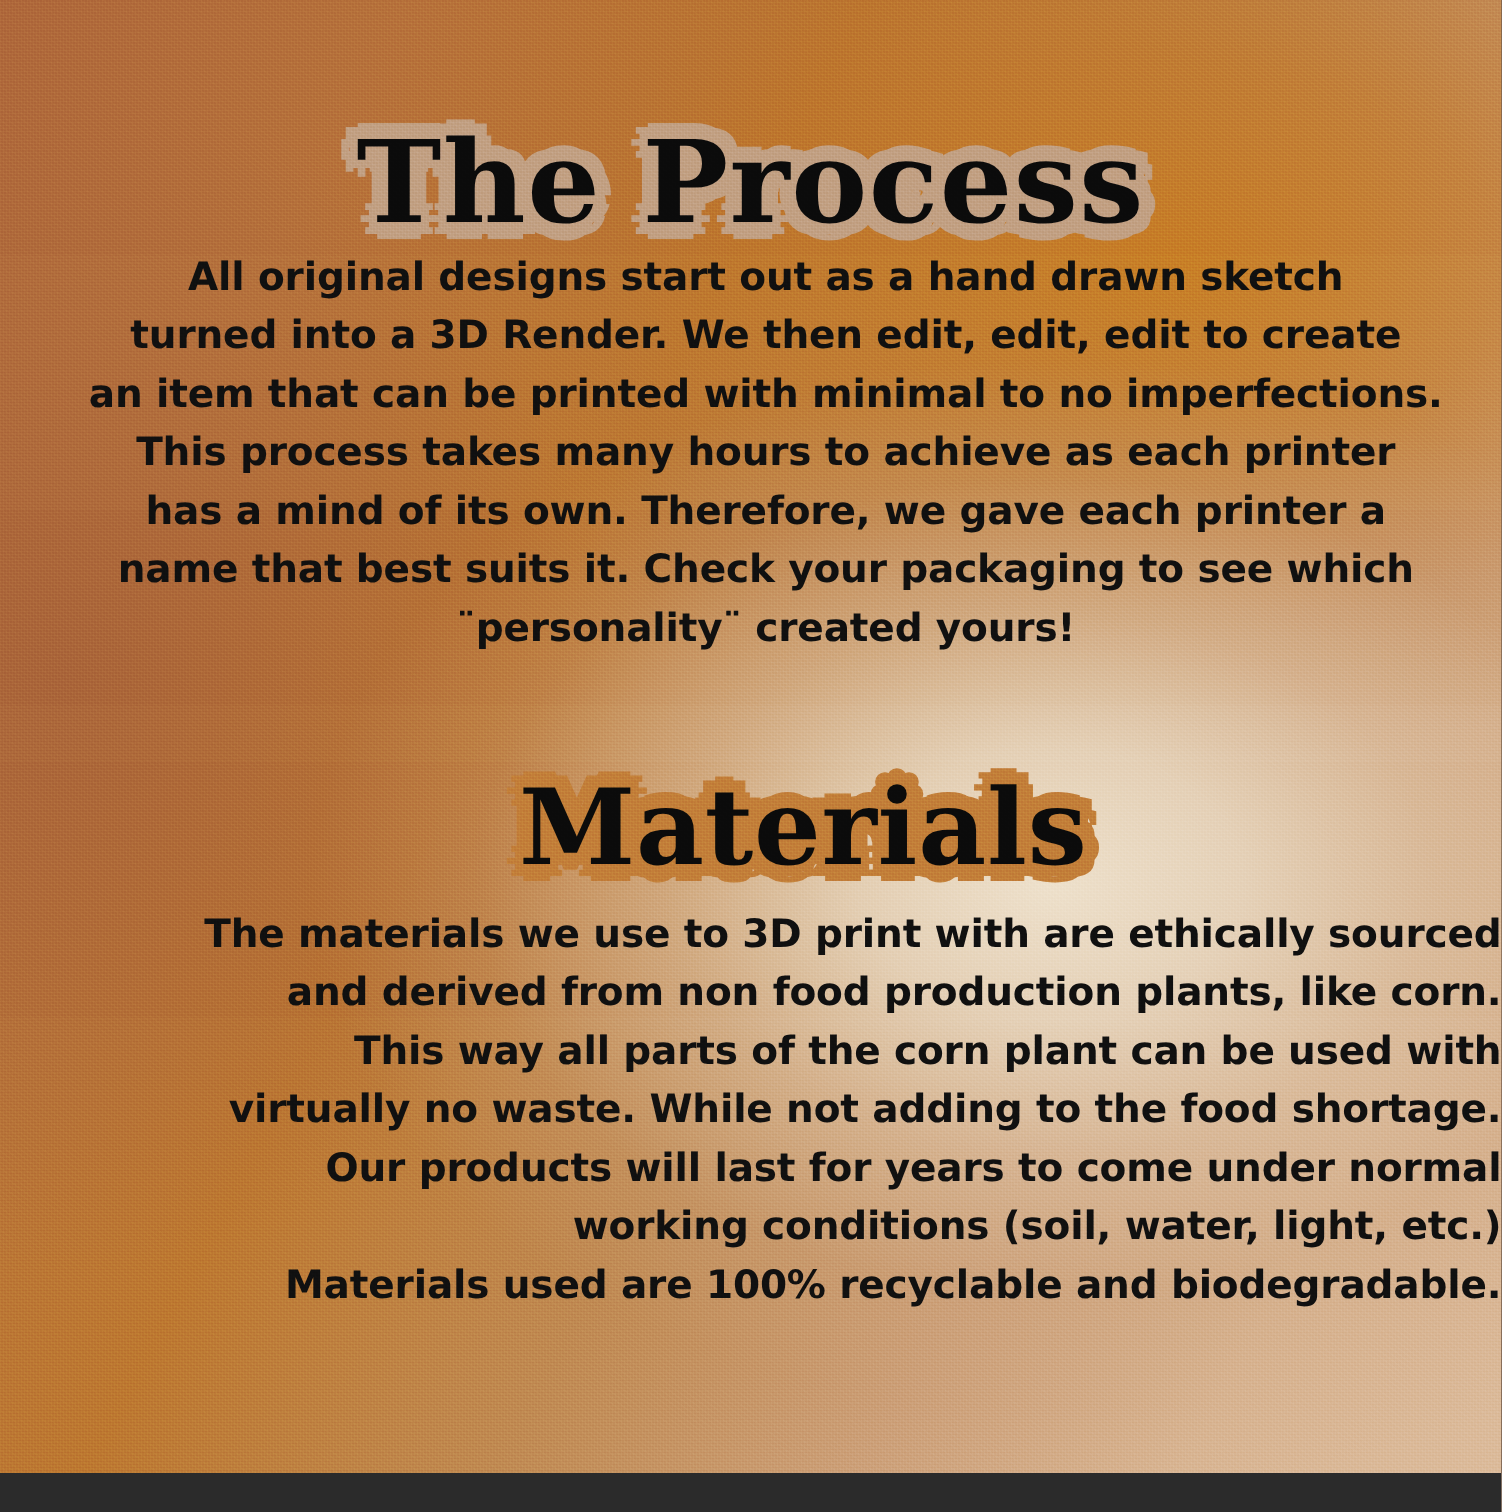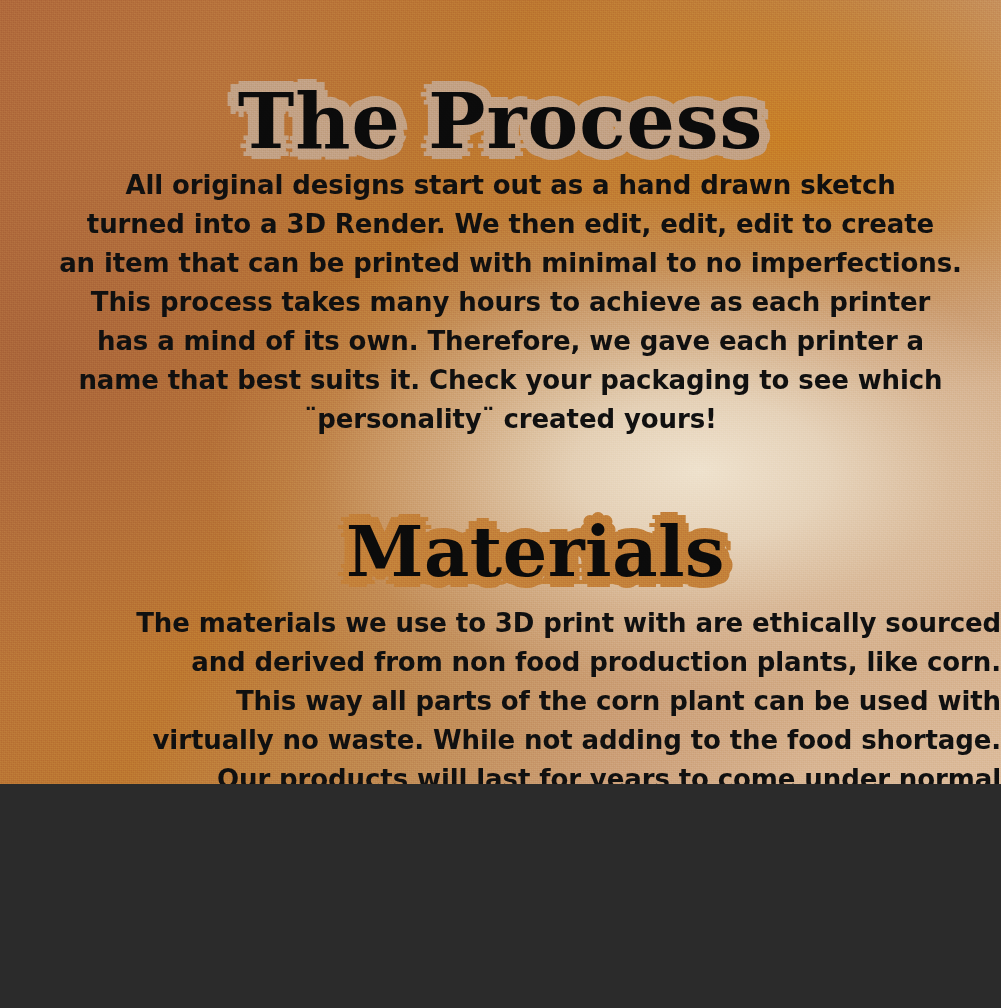--- a/index.html
+++ b/index.html
@@ -5,21 +5,21 @@
 <style>
   html, body {
     margin: 0;
     padding: 0;
     background: #2b2b2b;
   }
 
   #poster {
     position: relative;
     width: 1001px;
-    height: 784px;
+    height: 982px;
     overflow: hidden;
     font-family: "DejaVu Sans", sans-serif;
     
     background-color: #b5703f;
     background-image:
       radial-gradient(ellipse 58% 42% at 70% 60%,
         rgba(240,228,208,0.97) 0%,
         rgba(233,217,194,0.88) 22%,
         rgba(221,193,163,0.62) 44%,
         rgba(203,160,120,0.30) 66%,

